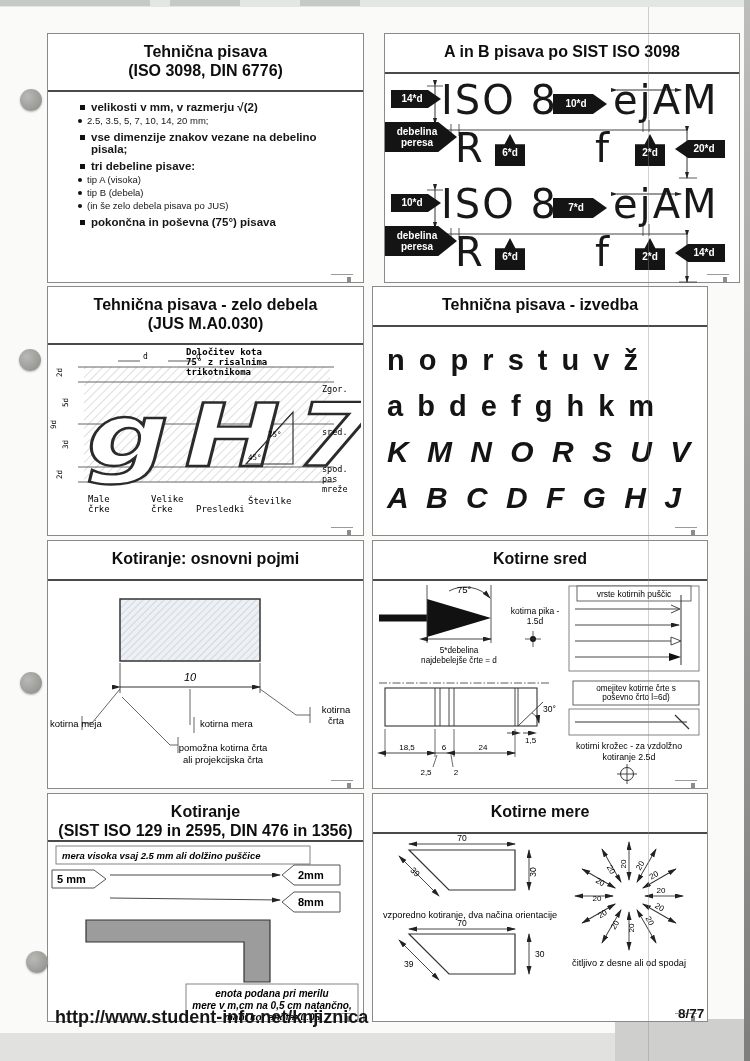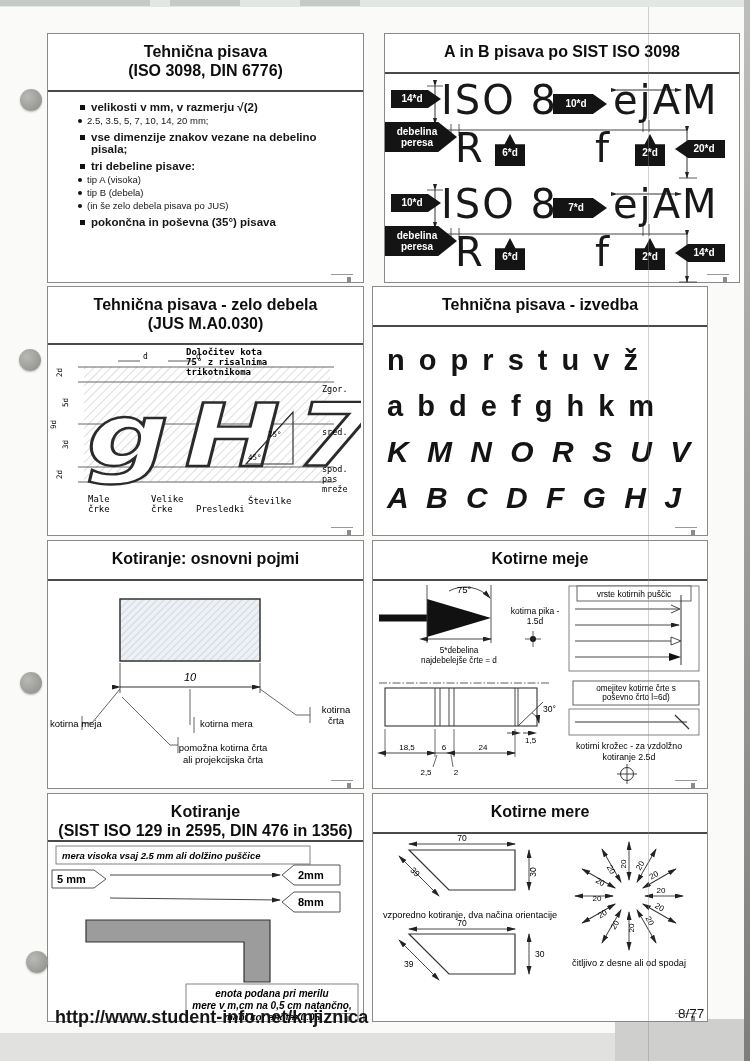--- a/index.html
+++ b/index.html
@@ -40,21 +40,21 @@
   .tag-u{clip-path:polygon(50% 0,68% 32%,100% 32%,100% 100%,0 100%,0 32%,32% 32%);padding-top:6px;}
   .tag-pen{flex-direction:column;text-align:center;}
   
   .s4-rows{position:absolute;left:14px;top:50px;right:6px;}
   .s4-row{font-weight:bold;font-size:29px;letter-spacing:3px;line-height:46px;color:#141414;white-space:nowrap;}
   .s4-row.caps{font-style:italic;font-size:30px;letter-spacing:5px;}
   svg{font-family:"Liberation Sans",sans-serif;}
   .tw{font-family:"DejaVu Sans Mono",monospace;}
   
   .footer-url{left:55px;top:1007px;font-weight:bold;font-size:18px;z-index:30;}
-  .footer-page{left:678px;top:1006px;font-weight:normal;font-size:13.5px;z-index:30;}
+  .footer-page{left:678px;top:1006px;font-weight:bold;font-size:13.5px;z-index:30;}
 </style>
 </head>
 <body>
 
 <div class="abs band-top"></div>
 <div class="abs seg" style="left:0;width:150px;"></div>
 <div class="abs seg" style="left:170px;width:70px;"></div>
 <div class="abs seg" style="left:300px;width:60px;"></div>
 <div class="abs band-bottom"></div>
 <div class="abs band-bottom-right"></div>
@@ -95,21 +95,21 @@
     <div class="b2">
         <span class="ci"></span>
         <span>tip B (debela)</span>
       </div>
     <div class="b2">
         <span class="ci"></span>
         <span>(in še zelo debela pisava po JUS)</span>
       </div>
     <div class="b1">
         <span class="sq"></span>
-        <span>pokončna in poševna (35°) pisava</span>
+        <span>pokončna in poševna (75°) pisava</span>
       </div>
   </div>
   <div class="corner">
       <span></span>
     </div>
 </div>
 
 <div class="slide" style="left:384px;top:33px;width:334px;height:248px;padding-left:20px;">
   <div class="slide-title">
       <div>A in B pisava po SIST ISO 3098</div>
@@ -291,21 +291,21 @@
     <text x="175" y="170" font-size="9.5" text-anchor="middle">pomožna kotirna črta</text>
     <text x="175" y="182" font-size="9.5" text-anchor="middle">ali projekcijska črta</text>
   </svg>
   <div class="corner">
       <span></span>
     </div>
 </div>
 
 <div class="slide" style="left:372px;top:540px;width:334px;height:247px;">
   <div class="slide-title">
-      <div>Kotirne meje</div>
+      <div>Kotirne sred</div>
     </div>
   <div class="rule" style="top:38px;"></div>
   <svg class="abs" style="left:4px;top:40px;" width="326" height="204" viewBox="0 0 326 204">
     <defs>
       <marker id="a6" markerWidth="9" markerHeight="6" refX="8" refY="2.5" orient="auto" markerUnits="userSpaceOnUse">
           <path d="M0,0L9,2.5L0,5z" fill="#222"></path>
         </marker>
       <marker id="a6r" markerWidth="9" markerHeight="6" refX="1" refY="2.5" orient="auto-start-reverse" markerUnits="userSpaceOnUse">
           <path d="M0,0L9,2.5L0,5z" fill="#222"></path>
         </marker>

